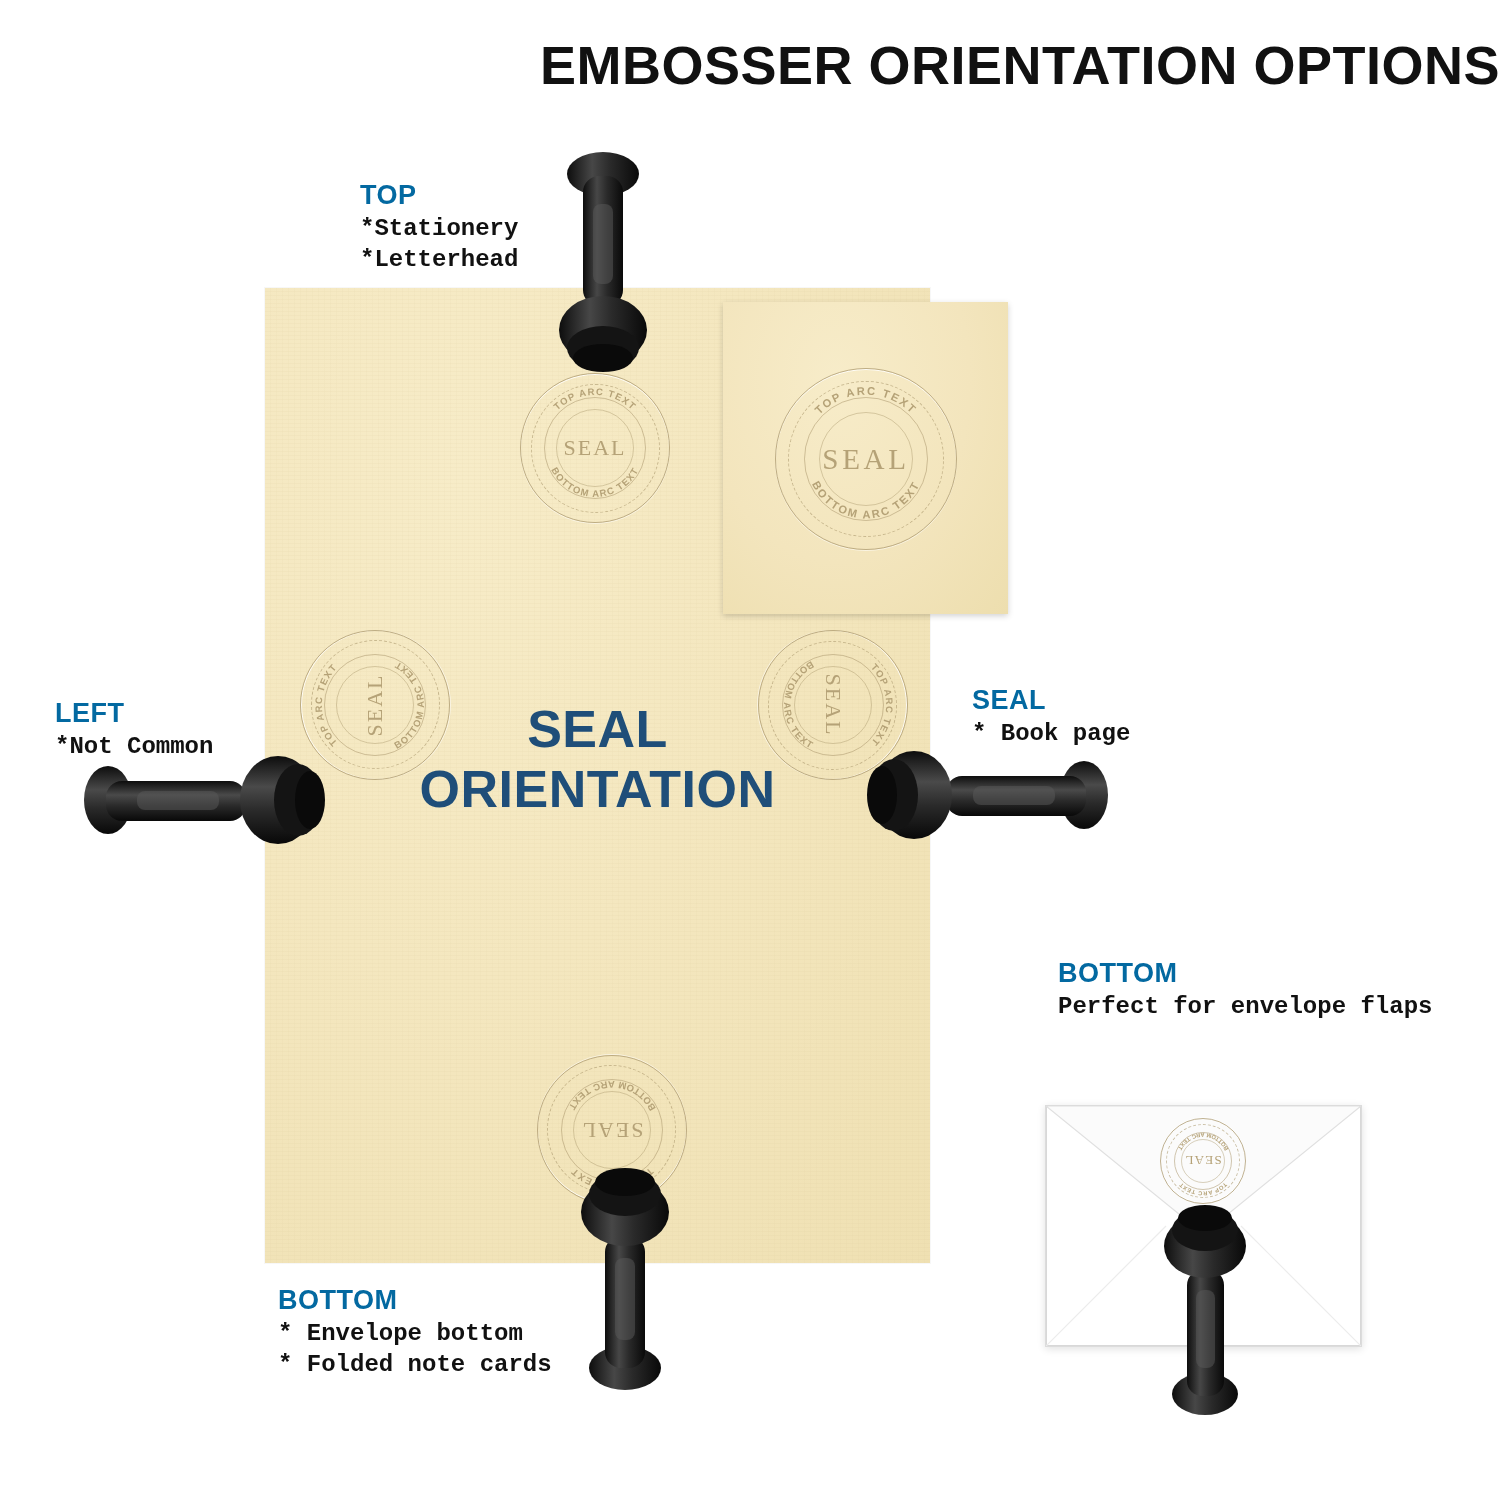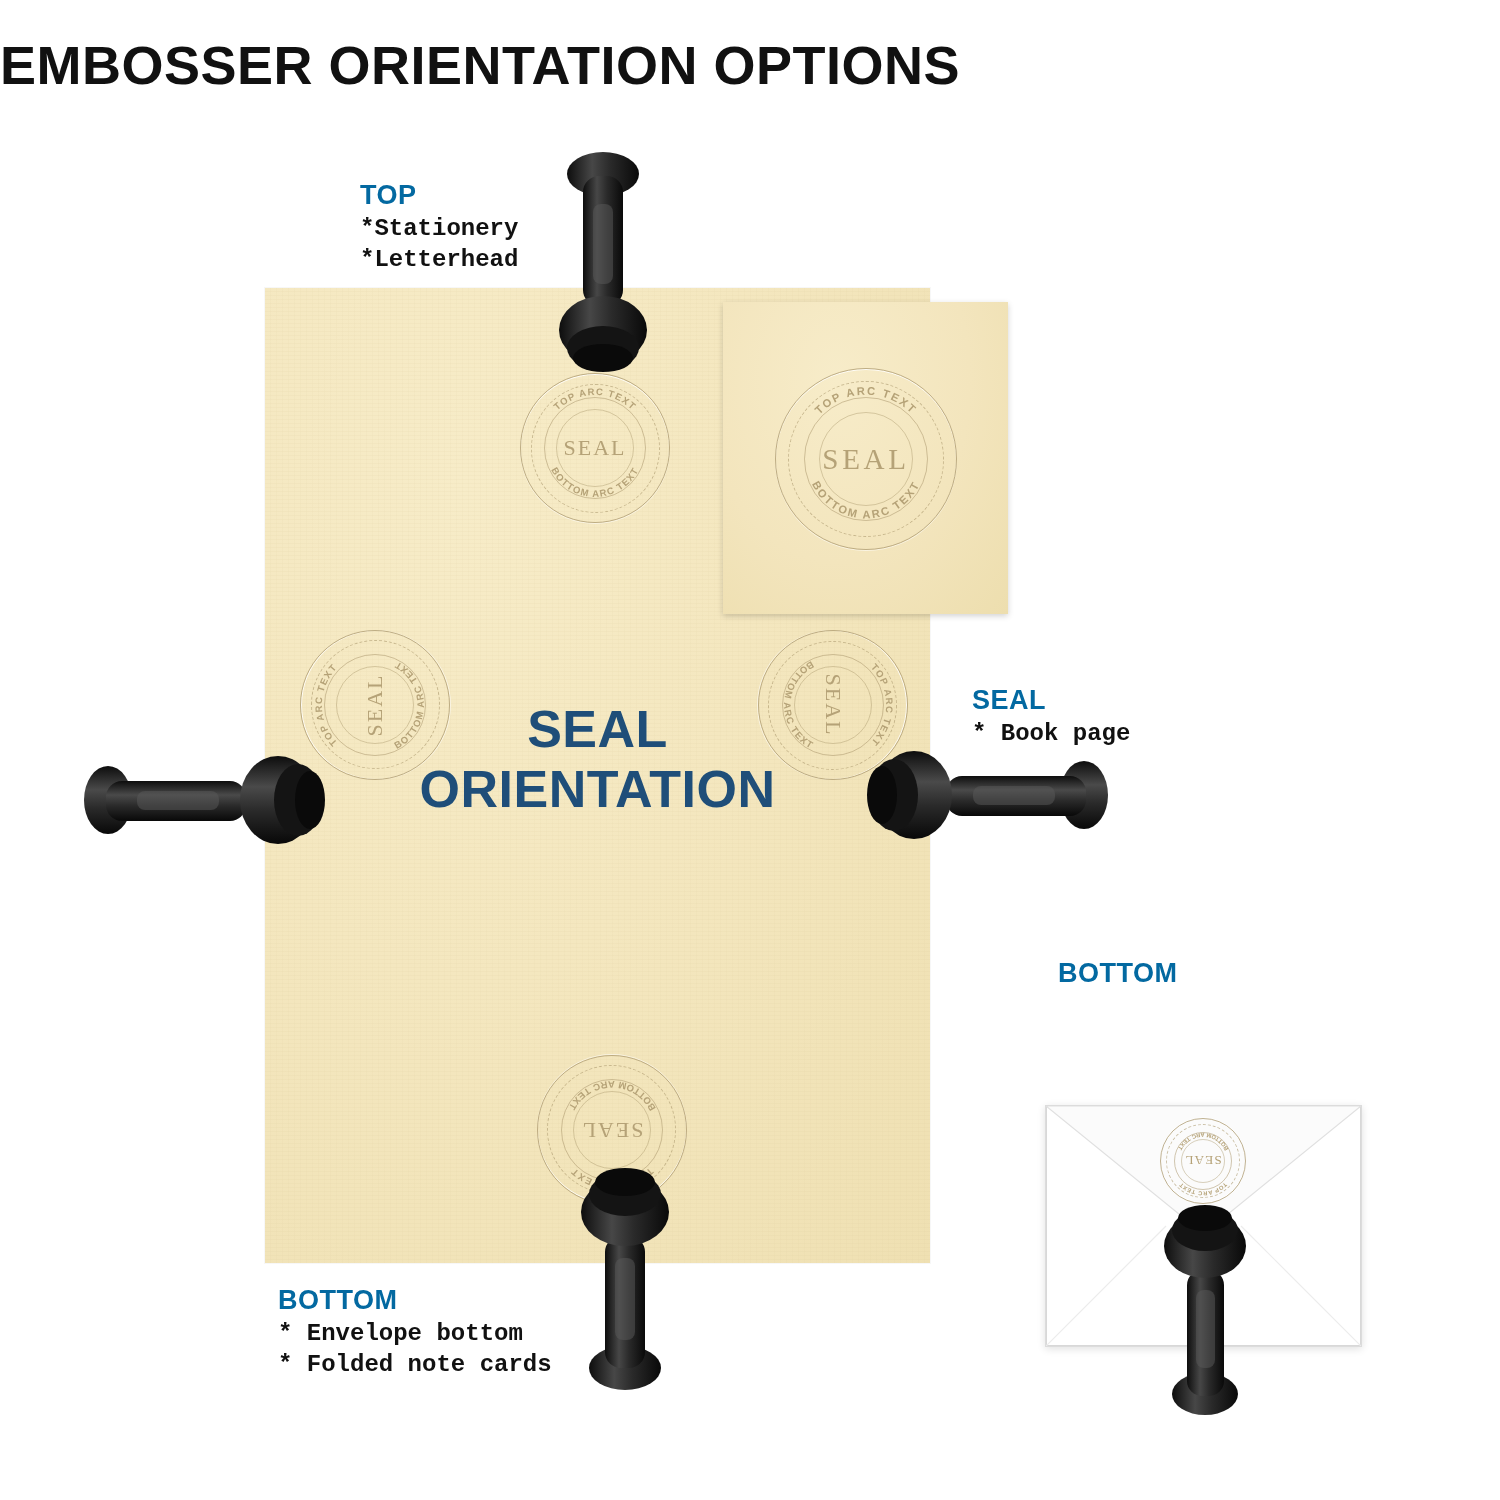--- a/index.html
+++ b/index.html
@@ -9,21 +9,21 @@
     font-family:"Liberation Sans", sans-serif;
     position:relative;
     overflow:hidden;
   }
   .stage{position:absolute;inset:0;}
 
   
   .title{
     position:absolute;
     top:34px;left:0;width:1500px;
-    text-align:left;
+    text-align:right;
     font-size:54px;
     font-weight:bold;
     letter-spacing:0.5px;
     color:#111111;
   }
 
   
   .paper{
     position:absolute;
     left:265px;top:288px;
@@ -388,29 +388,34 @@
       <ellipse cx="55" cy="28" rx="27" ry="13" fill="#0a0a0a"></ellipse>
     </svg>
   </div>
 
   <div class="lbl lbl-top">
     <div class="head">TOP</div>
     <div class="sub">*Stationery</div>
     <div class="sub">*Letterhead</div>
   </div>
 
+  <div class="lbl lbl-left">
+    <div class="head">LEFT</div>
+    <div class="sub">*Not Common</div>
+  </div>
 
   <div class="lbl lbl-right">
     <div class="head">SEAL</div>
     <div class="sub">* Book page</div>
   </div>
 
   <div class="lbl lbl-bottom-left">
     <div class="head">BOTTOM</div>
     <div class="sub">* Envelope bottom</div>
     <div class="sub">* Folded note cards</div>
   </div>
 
   <div class="lbl lbl-bottom-right">
     <div class="head">BOTTOM</div>
+    <div class="sub">Perfect for envelope flaps</div>
   </div>
 
 </div>
 
 </body></html>

